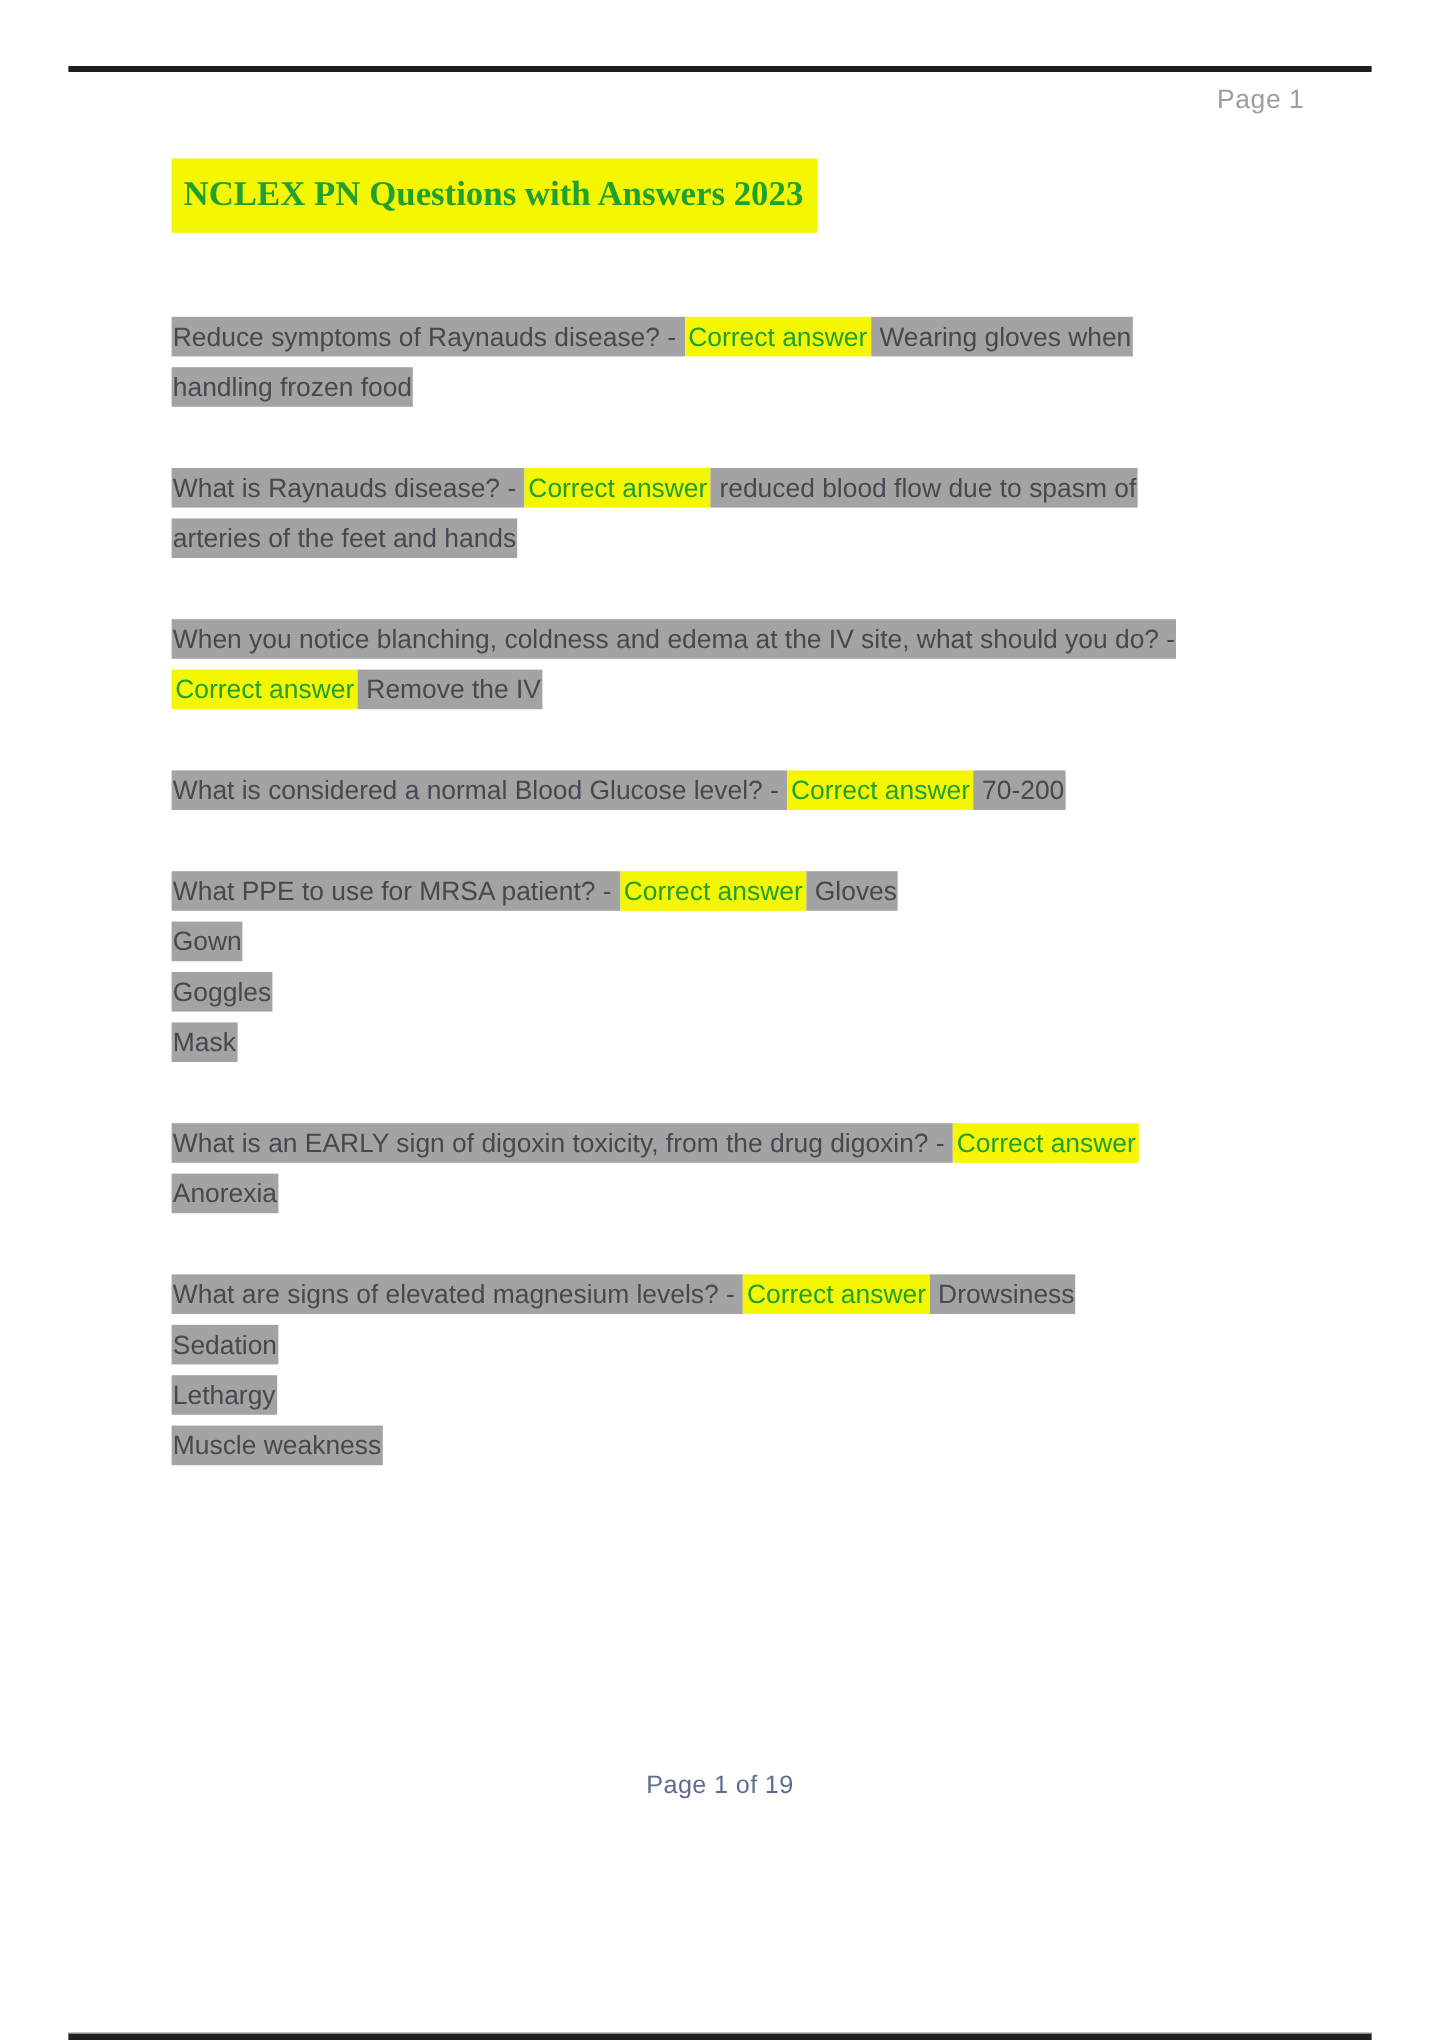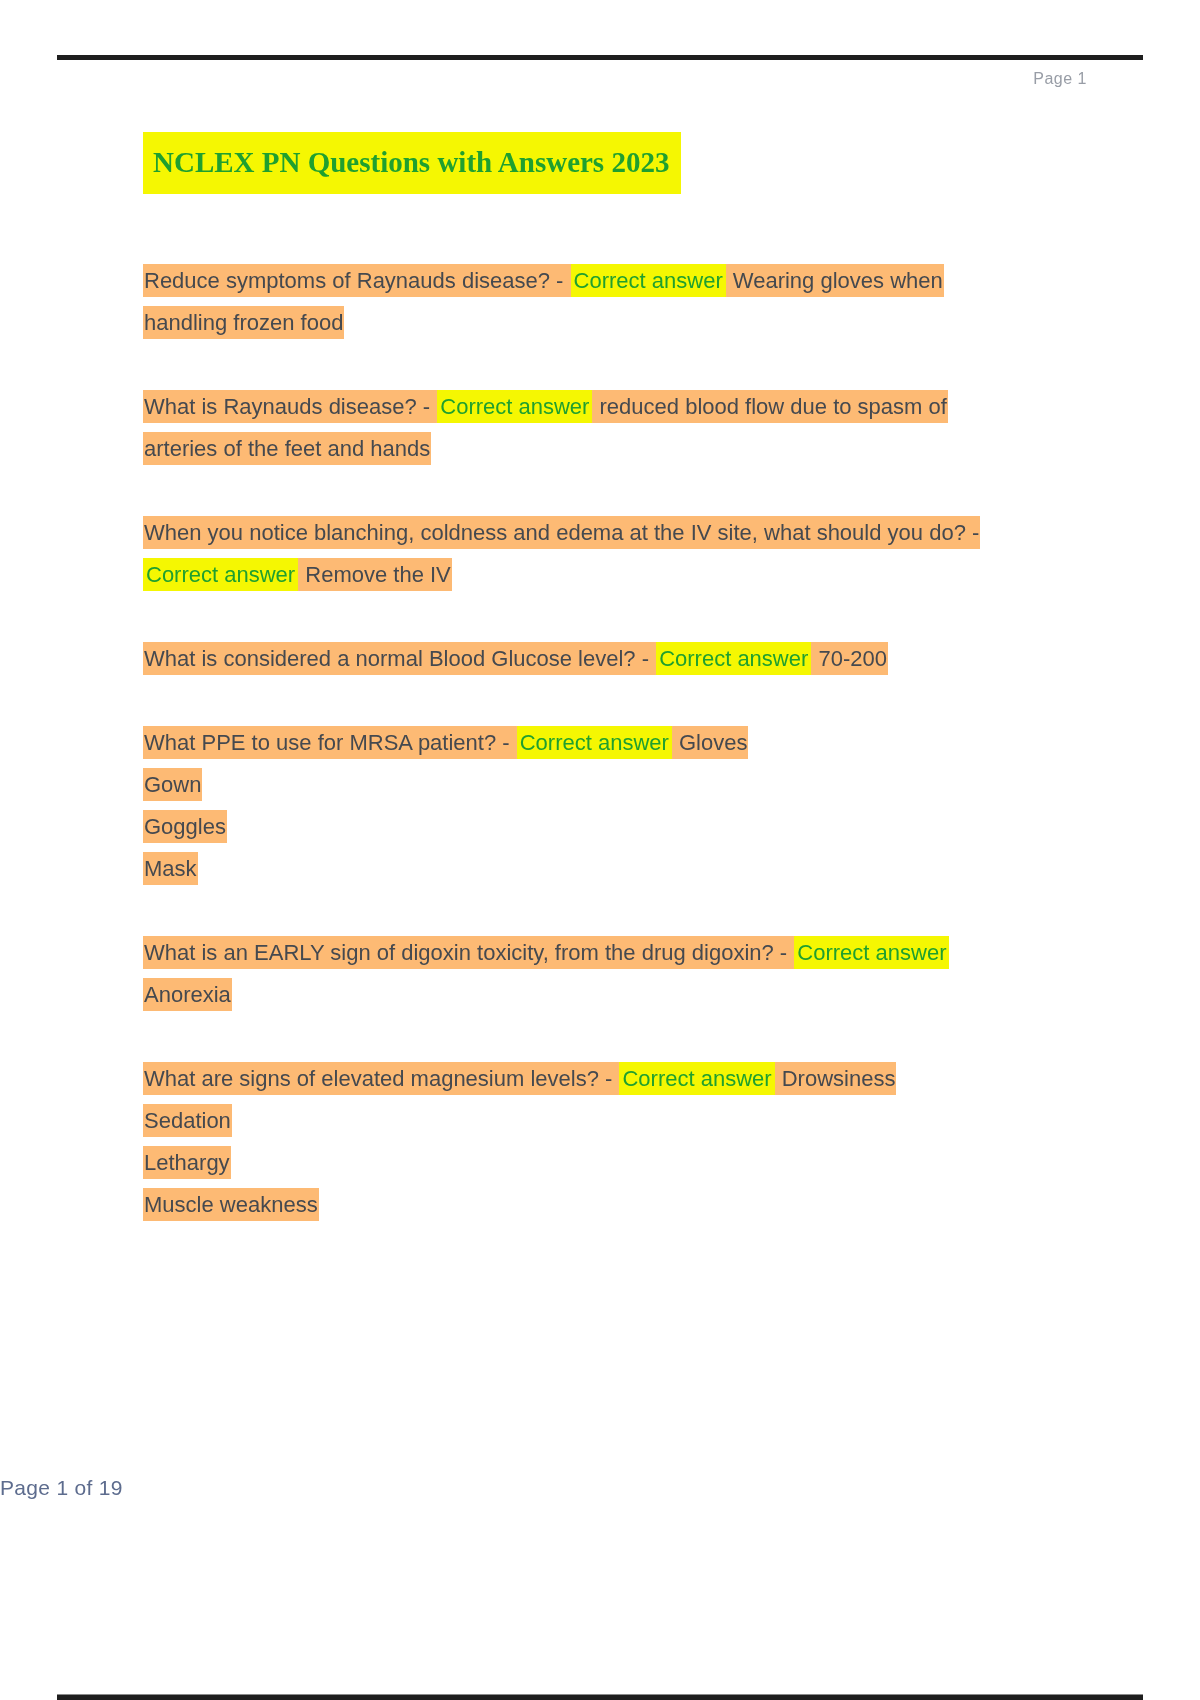--- a/index.html
+++ b/index.html
@@ -20,21 +20,21 @@
   .bottom-rule {
     position: absolute;
     left: 57px; top: 1694px;
     width: 1086px; height: 5px;
     background: var(--rule-color, #1e1e1e);
     border-top: 1px solid #8a8a8a;
   }
   .page-header {
     position: absolute;
     top: 70px; right: 113px;
-    font-size: 16px;
+    font-size: 22px;
     color: #989da6;
     letter-spacing: 0.5px;
   }
   .doc-title-wrap {
     position: absolute;
     left: 143px; top: 132px;
   }
   .doc-title {
     display: inline-block;
     font-family: "Liberation Serif", serif;
@@ -53,34 +53,34 @@
   }
   .qa-paragraph { margin: 0 0 42px 0; }
   .qa-line {
     height: 42px;
     line-height: 42px;
     white-space: nowrap;
     font-size: 22px;
     color: #45494f;
   }
   .seg-gray {
-    background: #fdba74;
+    background: #a3a3a3;
     padding: 4px 1px;
   }
   .seg-yellow {
     background: var(--yellow, #f5f702);
     color: var(--green, #22a12f);
     font-weight: normal;
     padding: 4px 3px;
   }
   .page-footer {
     position: absolute;
     left: 0; top: 1476px;
     width: 1200px;
-    text-align: left;
+    text-align: center;
     font-size: 21px;
     color: #5d6c8e;
     letter-spacing: 0.3px;
   }
 </style>
 </head>
 <body>
 
 <div class="top-rule"></div>
 

